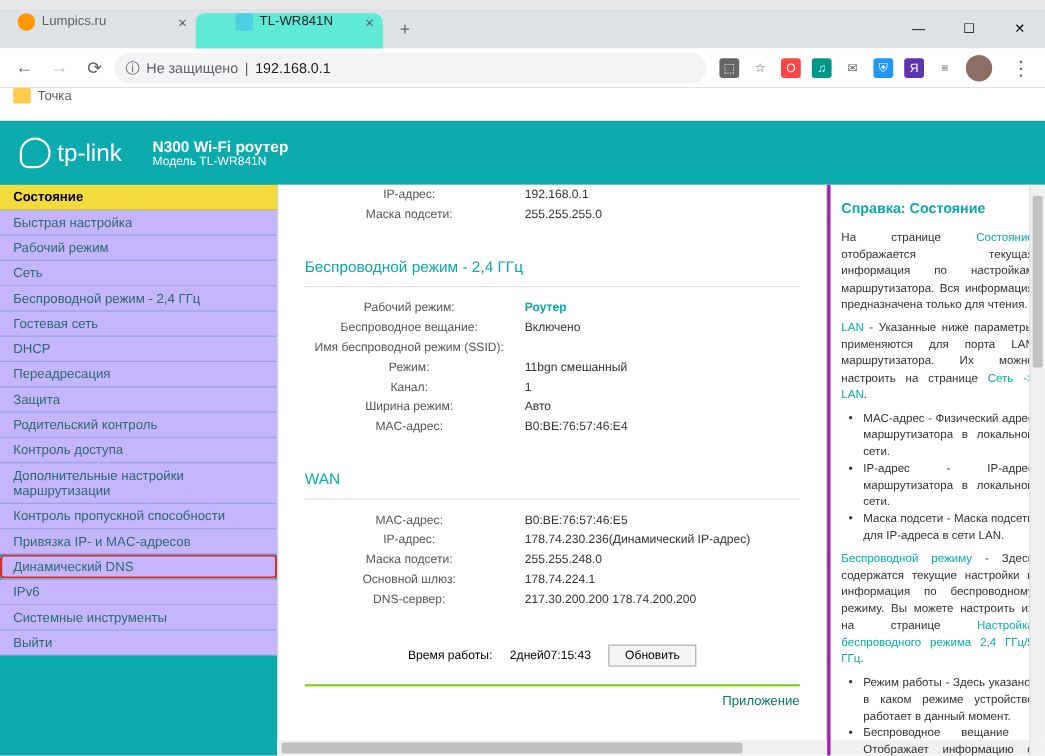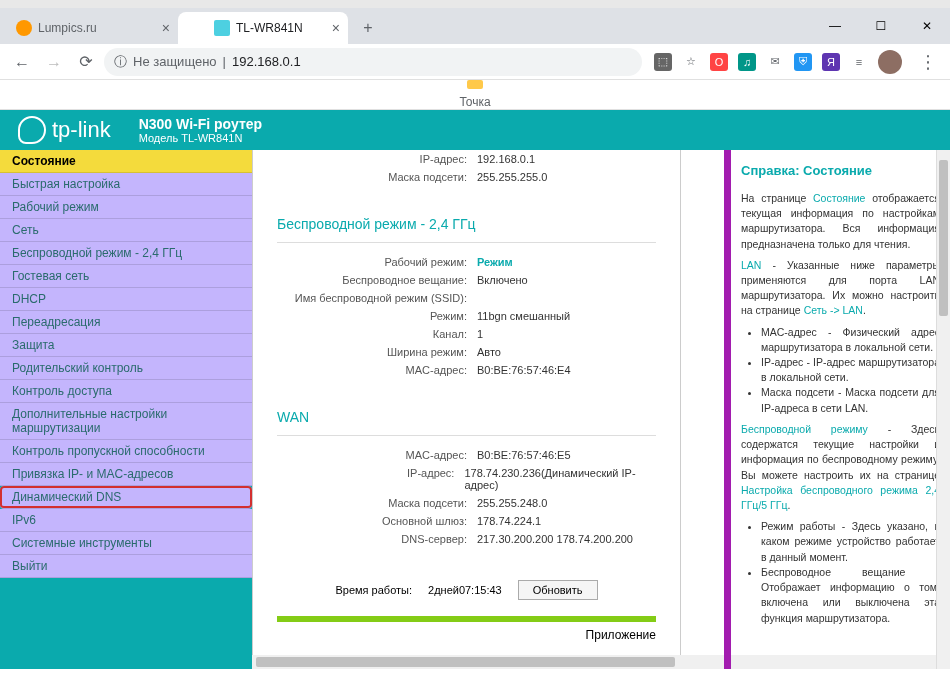--- a/index.html
+++ b/index.html
@@ -3,47 +3,47 @@
 <meta charset="utf-8">
 <style>
 * { margin: 0; padding: 0; box-sizing: border-box; font-family: Arial, sans-serif; }
 body { width: 950px; height: 687px; background: #fff; overflow: hidden; }
 
 
 .titlebar { height: 8px; background: #e8e8e8; }
 
 
 .tabs-row { height: 36px; background: #dee1e6; display: flex; align-items: flex-end; padding-left: 8px; }
-.tab { height: 32px; min-width: 170px; max-width: 180px; display: flex; align-items: center; padding: 0 8px; border-radius: 8px 8px 0 0; font-size: 12px; color: #5f6368; gap: 6px; position: relative; }
-.tab.active { background: #ffffff; color: #202124; padding-left: 36px; }
+.tab { height: 32px; min-width: 170px; max-width: 180px; display: flex; align-items: flex-start; padding: 0 8px; border-radius: 8px 8px 0 0; font-size: 12px; color: #5f6368; gap: 6px; position: relative; }
+.tab.active { background: #5eead4; color: #202124; padding-left: 36px; }
 .tab .favicon { width: 16px; height: 16px; border-radius: 50%; flex-shrink: 0; }
 .tab .favicon.orange { background: #ff9800; }
 .tab .favicon.teal { background: #4dd0e1; border-radius: 2px; }
 .tab .close { margin-left: auto; font-size: 14px; color: #5f6368; }
 .tab-add { width: 28px; height: 28px; display: flex; align-items: center; justify-content: center; font-size: 16px; color: #5f6368; margin-left: 6px; margin-bottom: 2px; }
 .window-controls { margin-left: auto; display: flex; height: 36px; }
 .win-btn { width: 46px; display: flex; align-items: center; justify-content: center; font-size: 12px; color: #000; }
 
 
 .addr-row { height: 36px; background: #fff; display: flex; align-items: center; padding: 0 8px; gap: 4px; border-bottom: 1px solid #e0e0e0; }
 .nav-btn { width: 28px; height: 28px; display: flex; align-items: center; justify-content: center; color: #5f6368; font-size: 16px; border-radius: 50%; }
 .nav-btn.disabled { color: #bdbdbd; }
 .addr-bar { flex: 1; height: 28px; background: #f1f3f4; border-radius: 14px; display: flex; align-items: center; padding: 0 10px; font-size: 13px; color: #5f6368; gap: 6px; }
 .addr-bar .url { color: #202124; }
 .ext-icons { display: flex; gap: 10px; align-items: center; padding: 0 8px; }
 .ext-icon { width: 18px; height: 18px; border-radius: 3px; display: flex; align-items: center; justify-content: center; font-size: 11px; color: #fff; }
 .avatar { width: 24px; height: 24px; border-radius: 50%; background: #8d6e63; }
 .menu-dots { width: 28px; display: flex; align-items: center; justify-content: center; font-size: 18px; color: #5f6368; }
 
 
-.bookmarks { height: 30px; background: #fff; display: flex; align-items: center; padding: 0 12px; border-bottom: 1px solid #e0e0e0; font-size: 12px; color: #5f6368; gap: 6px; flex-direction: column; }
+.bookmarks { height: 30px; background: #fff; display: flex; padding: 0 12px; border-bottom: 1px solid #e0e0e0; font-size: 12px; color: #5f6368; gap: 6px; }
 .bm-folder { width: 16px; height: 14px; display:inline-block; background: #ffc94a; border-radius: 2px; }
 
 
-.router-header { height: 40px; background: #0aaaad; color: #fff; display: flex; align-items: center; padding: 0 18px; gap: 28px; }
+.router-header { height: 58px; background: #0aaaad; color: #fff; display: flex; align-items: center; padding: 0 18px; gap: 28px; }
 .tp-logo { display: flex; align-items: center; gap: 6px; font-size: 22px; font-weight: 300; }
 .tp-logo .mark { width: 28px; height: 28px; border: 2.5px solid #fff; border-radius: 50% 50% 50% 8px; position: relative; }
 .tp-logo .mark::after { content:''; position:absolute; width:6px; height:10px; bottom:-2px; left:2px; background:none; }
 .router-title { font-size: 14px; font-weight: bold; }
 .router-model { font-size: 11px; font-weight: normal; }
 
 
 .main { display: flex; height: calc(687px - 8px - 36px - 36px - 30px - 58px); }
 
 
@@ -51,29 +51,29 @@
 .sidebar-item { padding: 4px 12px; font-size: 12px; color: #fff; border-bottom: 1px solid rgba(0,0,0,0.12); cursor: pointer; background: #c4b5fd; color: #2a6b6d; }
 .sidebar-item.active { background: #f4db3c; color: #000; font-weight: bold; }
 .sidebar-item.highlighted { box-shadow: inset 0 0 0 2px #d32f2f; border-radius: 4px; }
 
 
 .content { flex: 1; display: flex; background: #fff; position: relative; }
 .content-main { flex: 1; padding: 0 24px 8px 24px; overflow-y: auto; border-left: 1px solid #ccc; border-right: 1px solid #ccc; }
 .section { margin-bottom: 16px; }
 .section-title { font-size: 14px; color: #0aaaad; font-weight: normal; padding: 14px 0 10px 0; border-bottom: 1px solid #ddd; margin-bottom: 10px; }
 .info-row { display: flex; font-size: 11px; padding: 3px 0; }
-.info-label { width: 200px; text-align: right; color: #555; padding-right: 10px; }
+.info-label { width: 200px; text-align: center; color: #555; padding-right: 10px; }
 .info-value { color: #333; }
 .info-value.teal { color: #0aaaad; font-weight: bold; }
 .refresh-row { display: flex; align-items: center; justify-content: center; padding: 16px 0; gap: 16px; font-size: 11px; }
 .refresh-btn { padding: 3px 14px; border: 1px solid #aaa; background: #f5f5f5; font-size: 11px; }
-.app-link { text-align: right; font-size: 12px; color: #000000; padding: 6px 0; border-top:6px solid #84cc16; }
-
-
-.help { width: 226px; padding: 12px 10px; font-size: 10.5px; color: #333; overflow-y: auto; line-height: 1.45; text-align: justify; border-left:7px solid #a21caf; position:relative;margin-left:43px; }
+.app-link { text-align: right; font-size: 12px; color: #0f766e; padding: 6px 0; border-top:2px solid #84cc16; }
+
+
+.help { width: 198px; padding: 12px 10px; font-size: 10.5px; color: #333; overflow-y: auto; line-height: 1.45; text-align: justify; border-left:3px solid #a21caf; position:relative; }
 .help h4 { color: #0aaaad; font-size: 13px; font-weight: bold; margin-bottom: 10px; }
 .help .link { color: #0aaaad; }
 .help ul { padding-left: 20px; margin: 6px 0; }
 .help p { margin: 6px 0; }
 .vscroll{position:absolute; right:0; top:0; bottom:0; width:14px; background:#f0f0f0; border-left:1px solid #ddd;}
 .vscroll .thumb{position:absolute; left:2px; right:2px; background:#c0c0c0; border-radius:2px;}
 .hscroll{position:absolute; left:0; right:0; bottom:0; height:14px; background:#f0f0f0;}
 .hscroll .thumb{position:absolute; top:2px; bottom:2px; background:#c0c0c0;border-radius:2px;}
 </style>
 </head>
@@ -172,21 +172,21 @@
         <div class="info-row">
             <span class="info-label">Маска подсети:</span>
             <span class="info-value">255.255.255.0</span>
           </div>
       </div>
 
       <div class="section">
         <div class="section-title">Беспроводной режим - 2,4 ГГц</div>
         <div class="info-row">
             <span class="info-label">Рабочий режим:</span>
-            <span class="info-value teal">Режим</span>
+            <span class="info-value teal">Роутер</span>
           </div>
         <div class="info-row">
             <span class="info-label">Беспроводное вещание:</span>
             <span class="info-value">Включено</span>
           </div>
         <div class="info-row">
             <span class="info-label">Имя беспроводной режим (SSID):</span>
             <span class="info-value"></span>
           </div>
         <div class="info-row">

